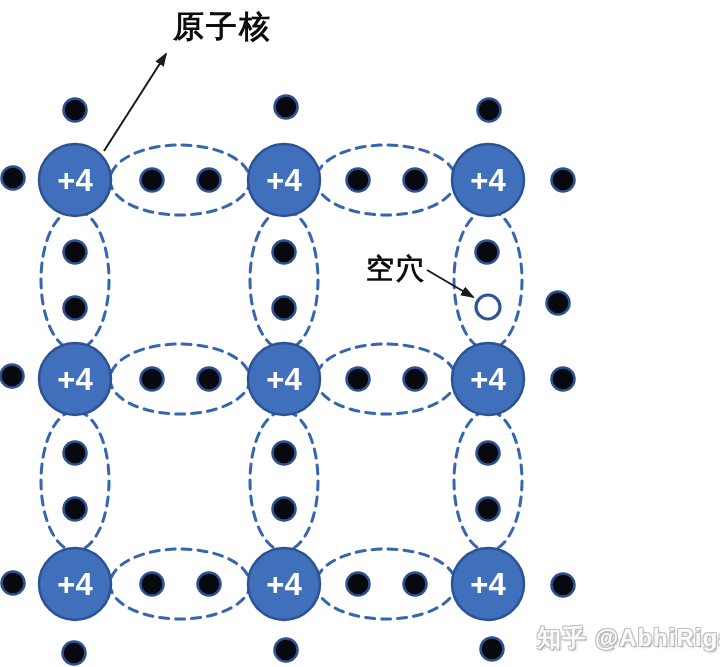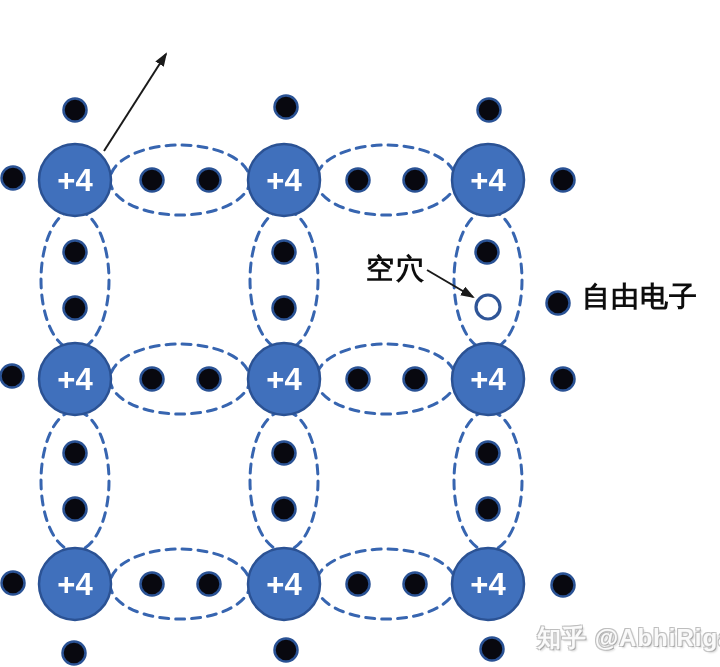--- a/index.html
+++ b/index.html
@@ -112,19 +112,19 @@
       <circle cx="492" cy="649" r="11.5" fill="#08080F" stroke="#2A5294" stroke-width="2.5"></circle>
       <circle cx="563" cy="180" r="11.5" fill="#08080F" stroke="#2A5294" stroke-width="2.5"></circle>
       <circle cx="563" cy="379" r="11.5" fill="#08080F" stroke="#2A5294" stroke-width="2.5"></circle>
       <circle cx="563" cy="585" r="11.5" fill="#08080F" stroke="#2A5294" stroke-width="2.5"></circle>
       <circle cx="558" cy="303" r="11.5" fill="#08080F" stroke="#2A5294" stroke-width="2.5"></circle>
       <circle cx="488" cy="307" r="12" fill="#ffffff" stroke="#2F5597" stroke-width="3.2"></circle>
       <line x1="104" y1="151" x2="166" y2="54" stroke="#1a1a1a" stroke-width="2" marker-end="url(#ah)"></line>
       <line x1="427" y1="270" x2="473" y2="297" stroke="#1a1a1a" stroke-width="2" marker-end="url(#ah)"></line>
     </svg>
 
+  <div class="label label-nucleus">原子核</div>
 
   <div class="label label-hole">空穴</div>
 
-  <div class="label label-free">自由电子</div>
 
   <div class="watermark">知乎 @AbhiRiga</div>
 </div>
 
 </body></html>

